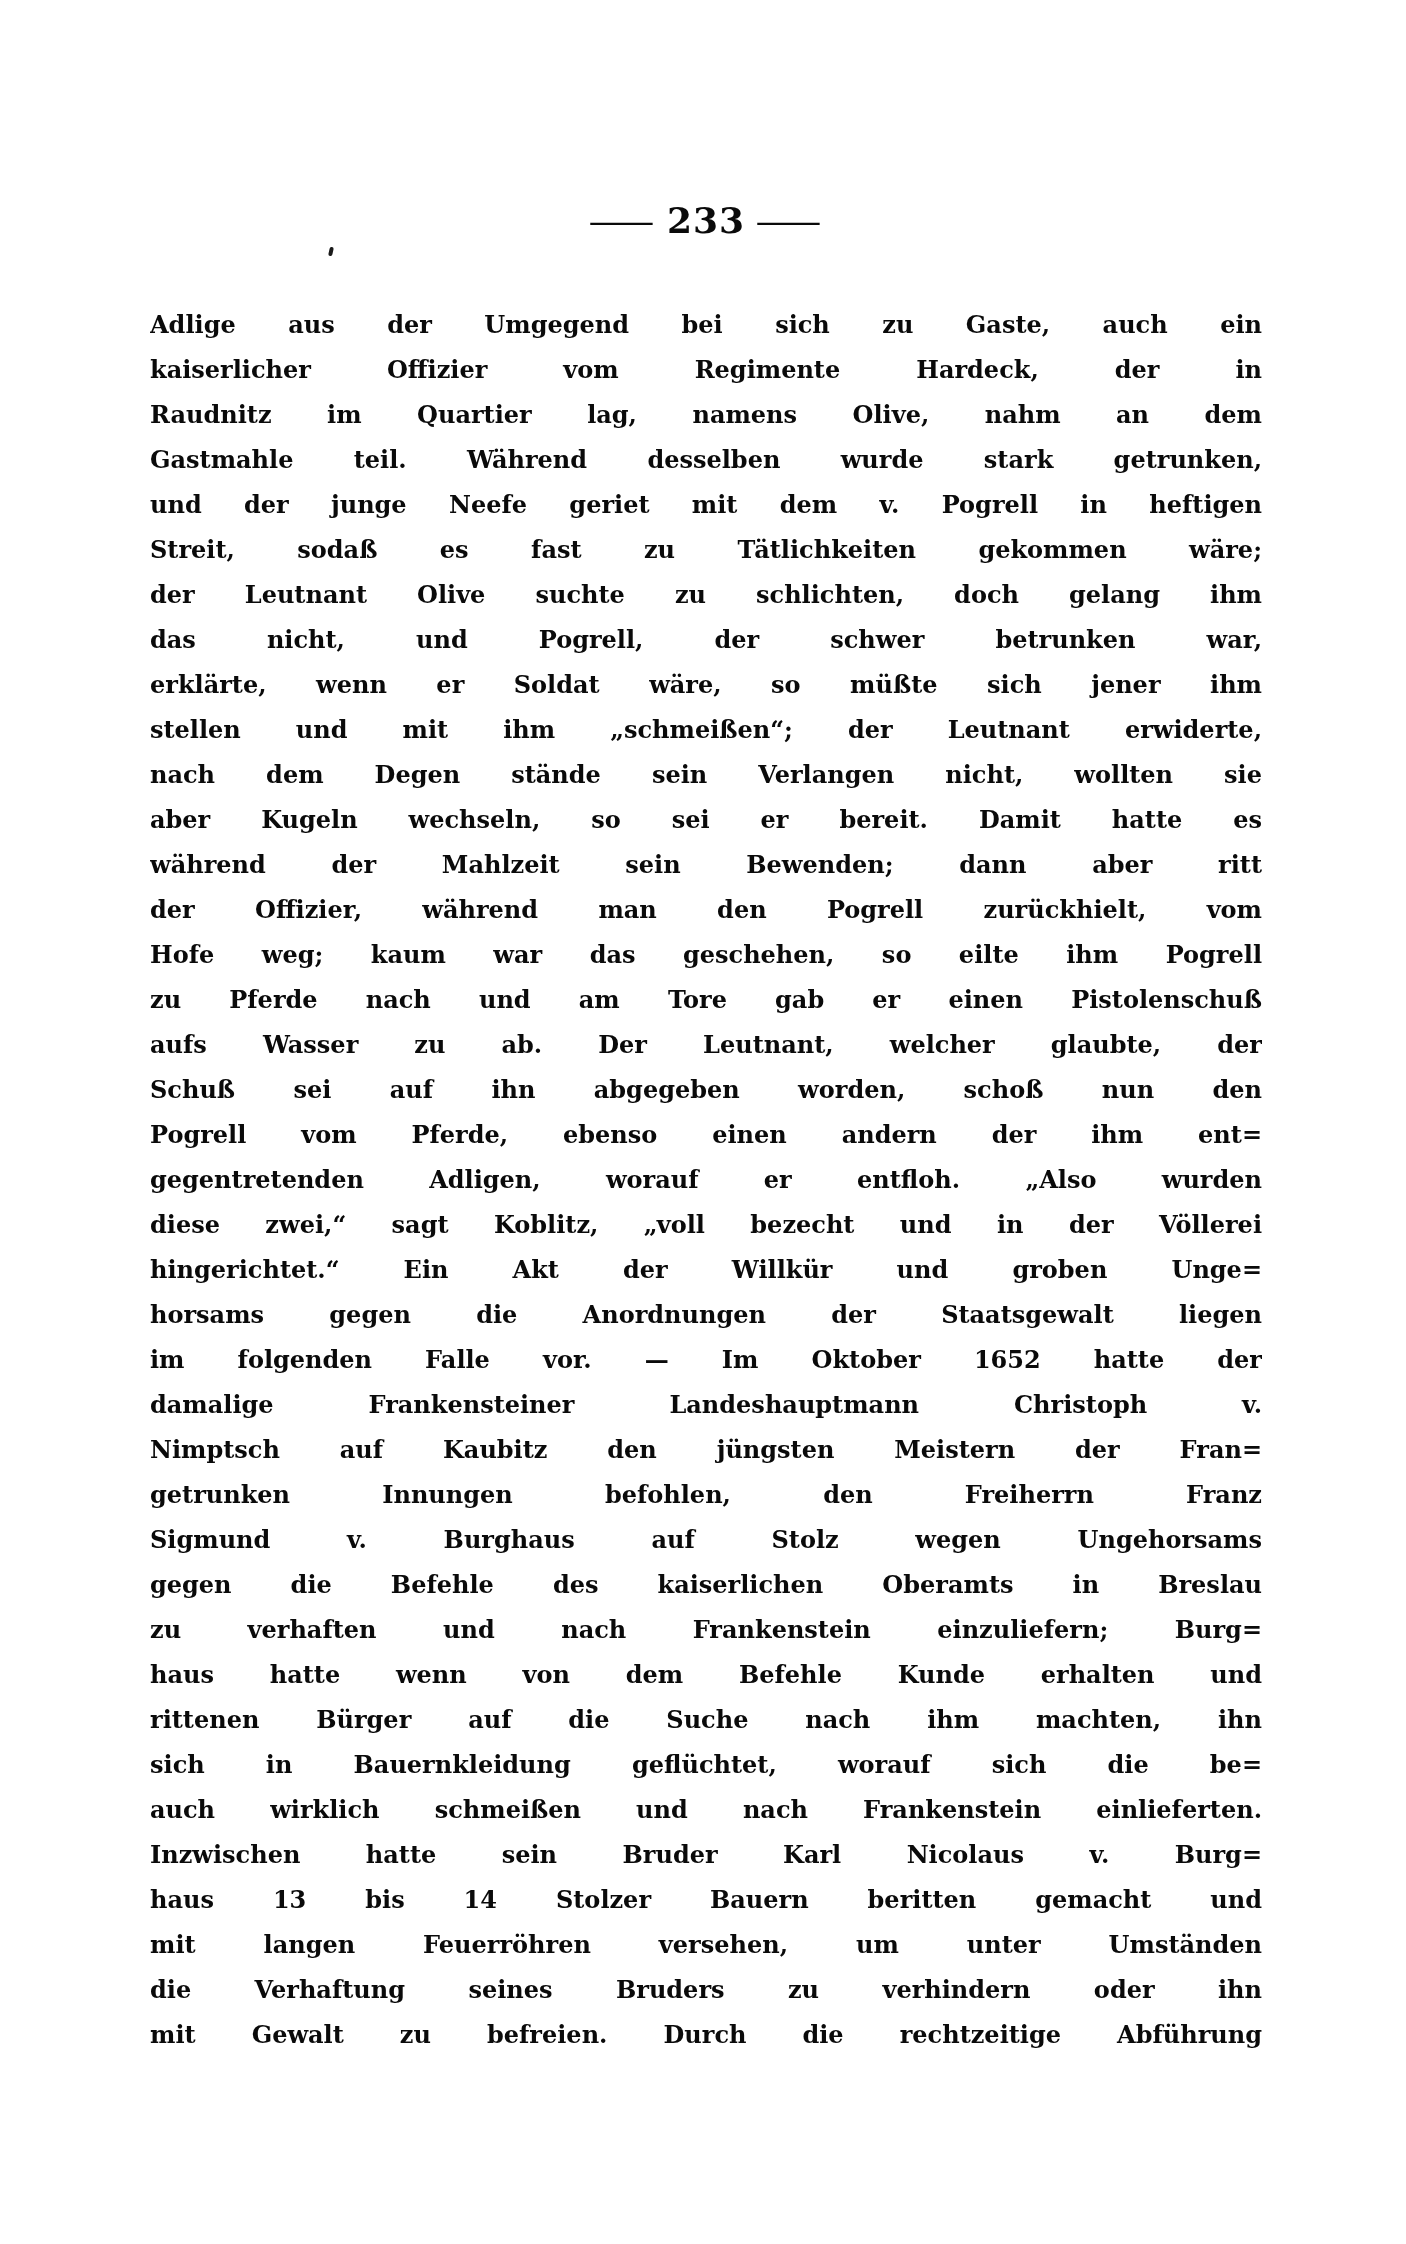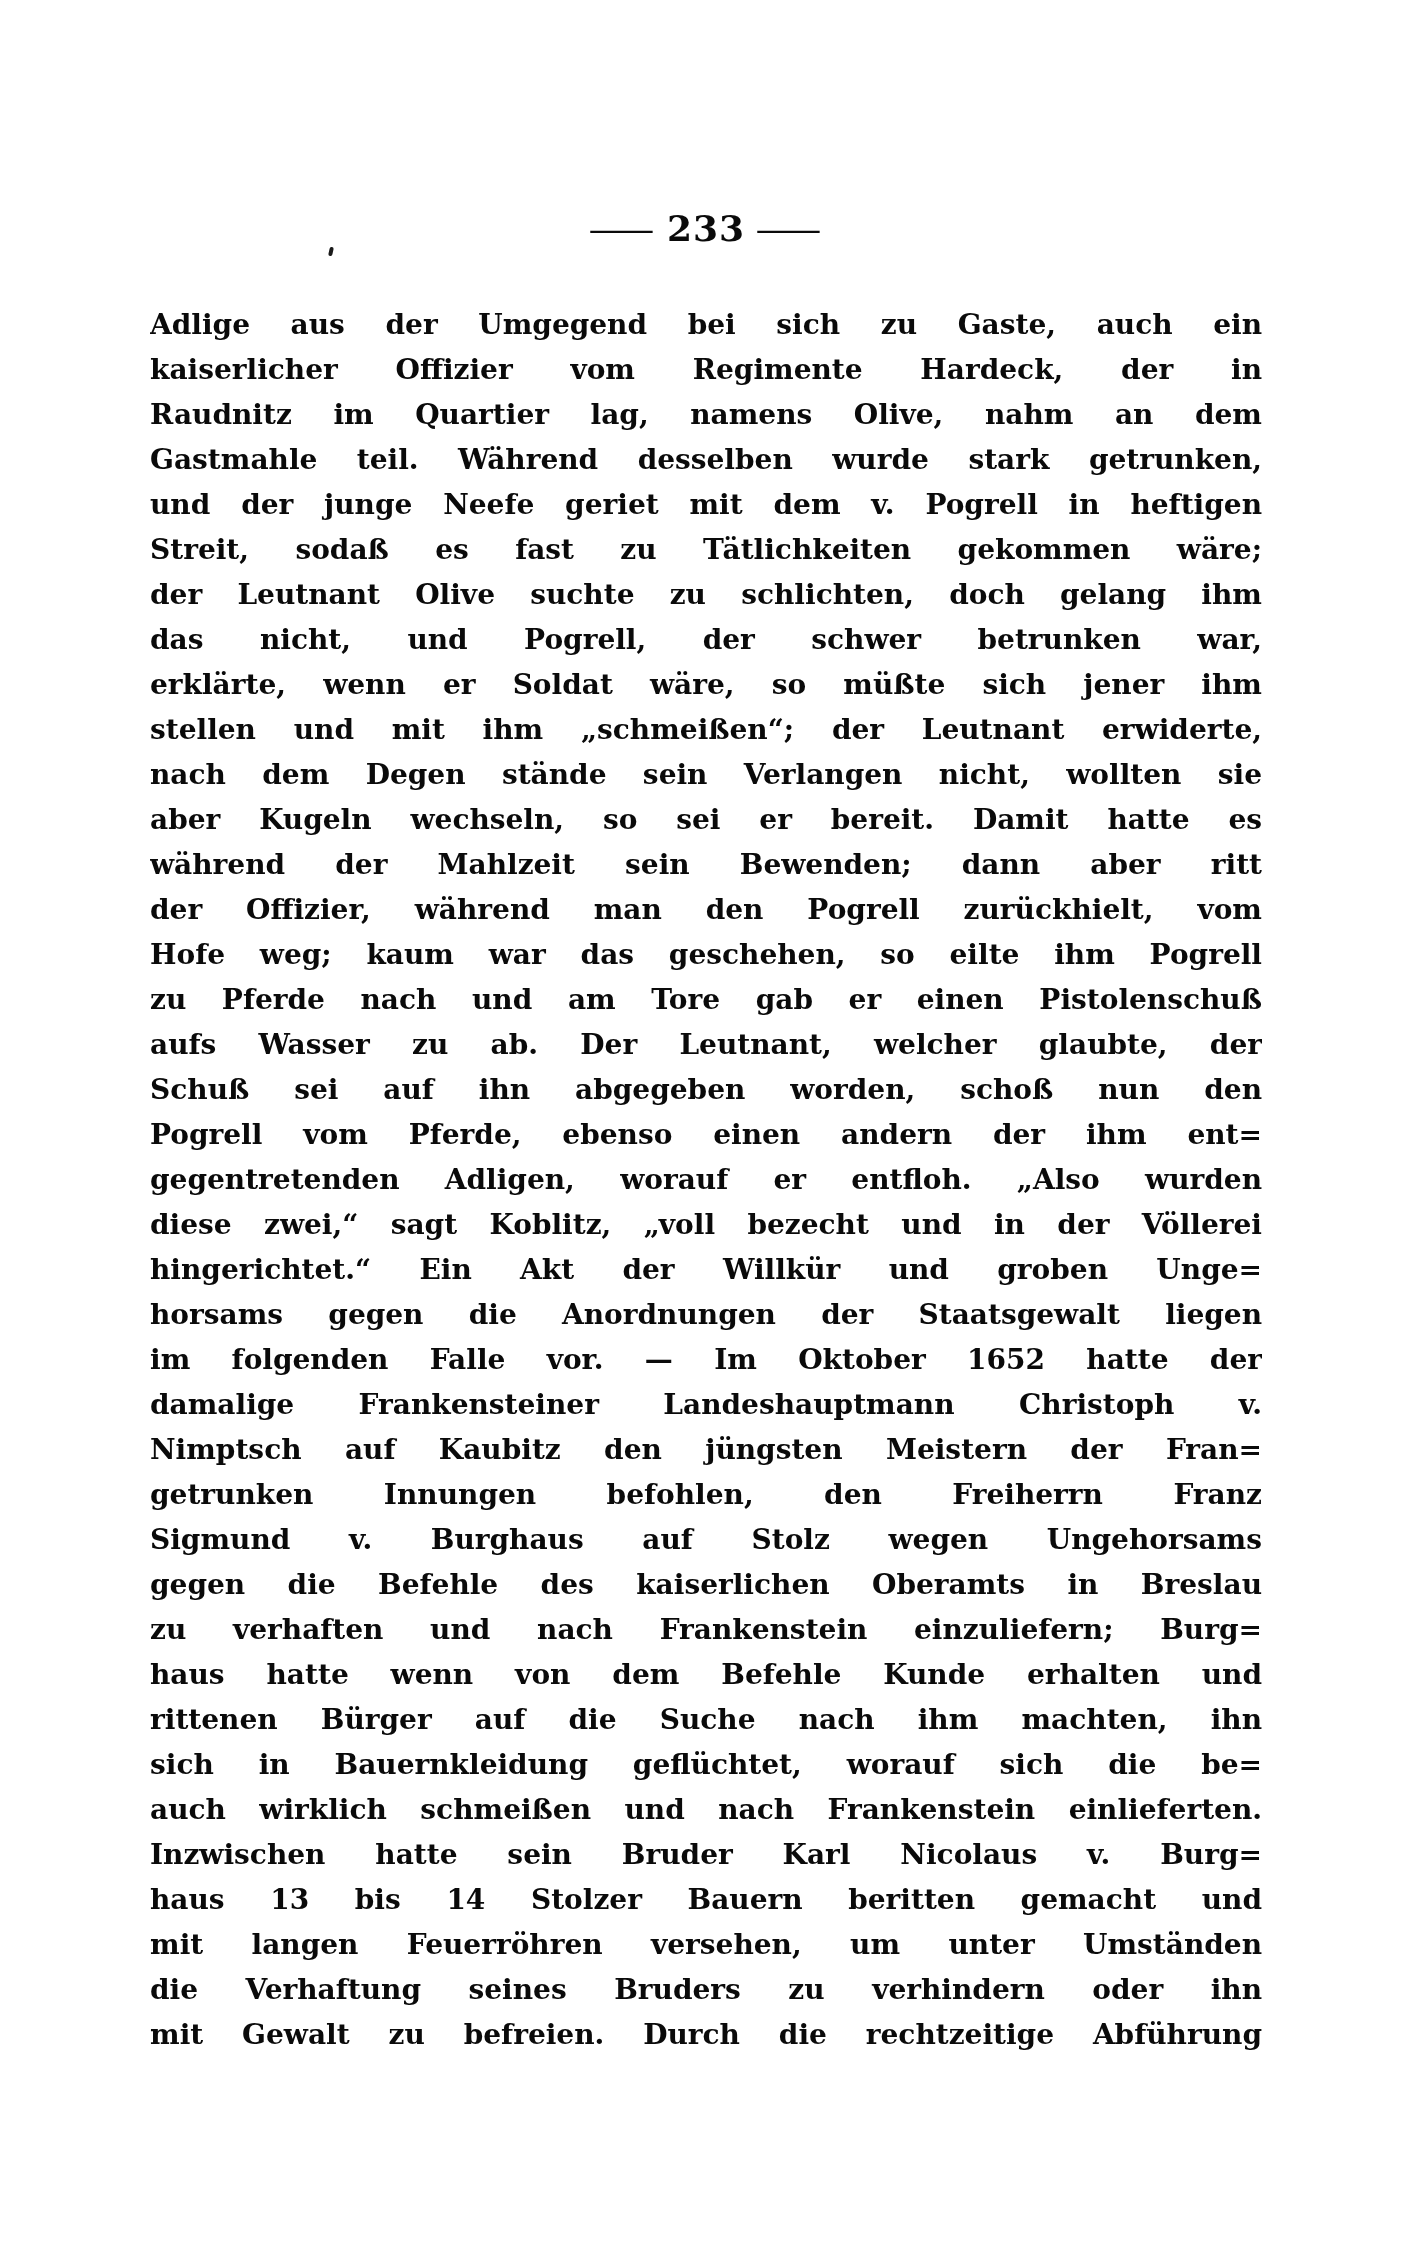--- a/index.html
+++ b/index.html
@@ -27,40 +27,40 @@
     letter-spacing: 1px;
     white-space: nowrap;
   }
   .header .dash {
     display: inline-block;
     transform: scaleX(1.9);
     font-weight: normal;
   }
   .header .pagenum {
     display: inline-block;
-    margin: 11px 26px;
+    margin: 3px 26px;
   }
   .speck {
     position: absolute;
     left: 329px;
     top: 247px;
     width: 4px;
     height: 9px;
     background: #1a1a1a;
     border-radius: 2px;
     transform: rotate(12deg);
   }
   .textblock {
     position: absolute;
     left: 150px;
     top: 302px;
     width: 1112px;
   }
   .line {
-    font-size: 28px;
+    font-size: 24px;
     font-weight: bold;
     line-height: 45px;
     height: 45px;
     text-align: justify;
     text-align-last: justify;
     -moz-text-align-last: justify;
     white-space: normal;
     overflow: hidden;
   }
 </style>

